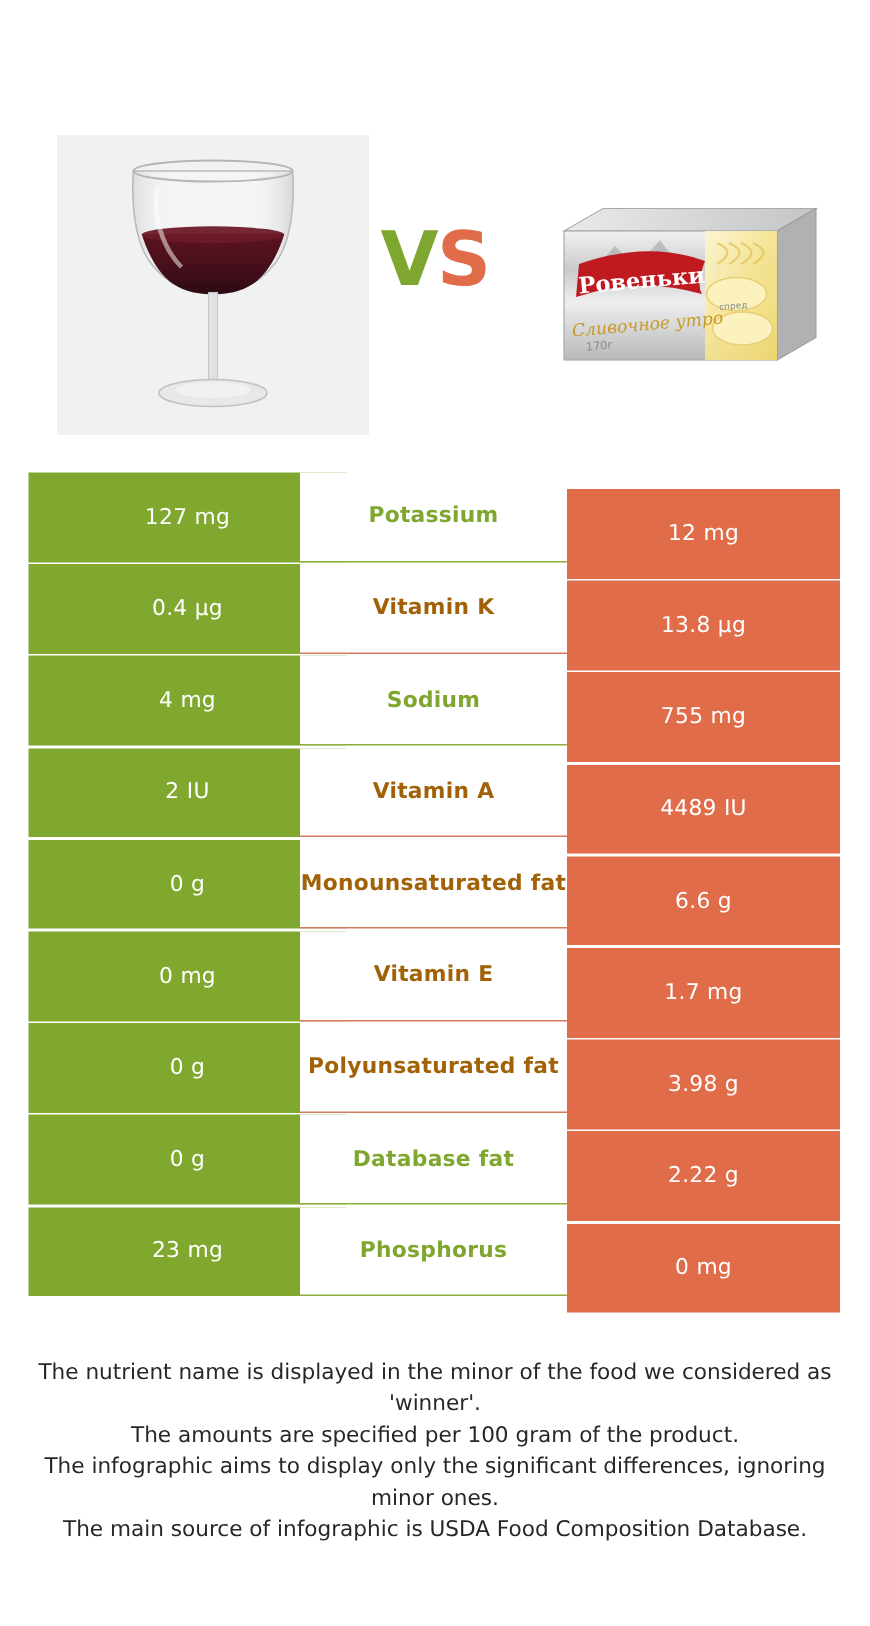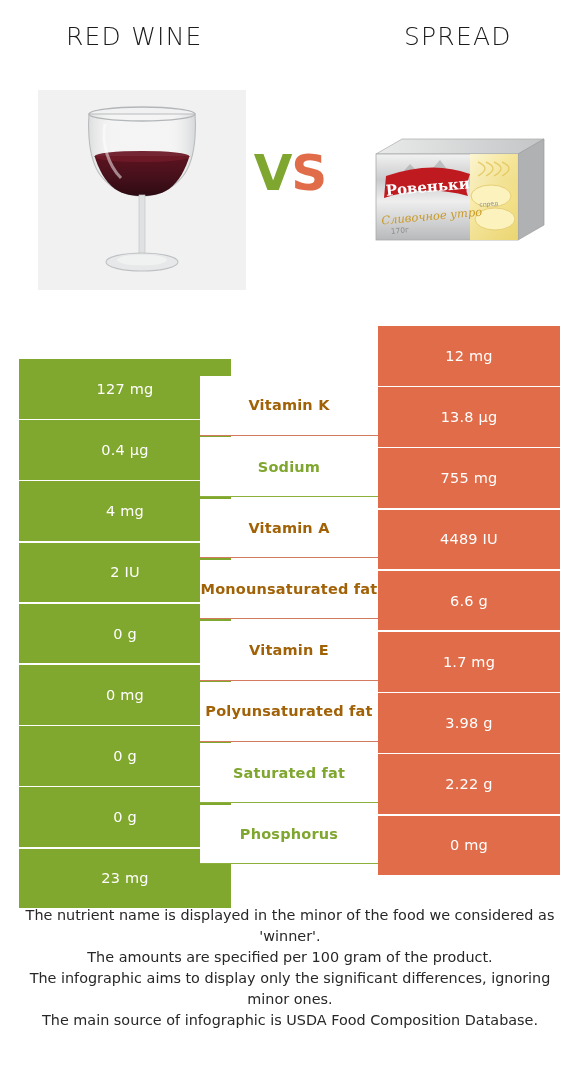--- a/index.html
+++ b/index.html
@@ -49,21 +49,21 @@
   .table { position: absolute; left: 19px; top: 315px; width: 541px; }
   .row { position: relative; height: 59.6px; margin-bottom: 1.6px; }
   .row:last-child { margin-bottom: 0; }
 
   .cell {
     position: absolute; top: 0; height: 59.6px;
     display: flex; align-items: center; justify-content: center;
     font-size: 14.5px; color: #ffffff; letter-spacing: .2px;
     font-family: "DejaVu Sans", sans-serif;
   }
-  .cell.left  { left: 0;     width: 212px; background: #80A82E; margin-top: 44px; }
+  .cell.left  { left: 0;     width: 212px; background: #80A82E; }
   .cell.right { left: 359px; width: 182px; background: #E06C49; margin-top: 11px; }
 
   .cell.mid {
     left: 181px; width: 178px; background: #ffffff;
     font-size: 14.5px; font-weight: 600; text-align: center;
     border-bottom: 1px solid transparent;
   }
   .cell.mid.win-left  { color: #7FA62E; border-bottom-color: #8DAF3D; }
   .cell.mid.win-right { color: #a16207; border-bottom-color: #D47A5E; }
   .row:last-child .cell.mid { border-bottom-color: #8DAF3D; }
@@ -75,24 +75,20 @@
     color: #272727;
     font-family: "DejaVu Sans", sans-serif;
   }
   .footer p { margin: 0; }
 </style>
 </head>
 <body>
 
 <div class="page">
 
-  <div class="titles">
-    <div class="title left">RED WINE</div>
-    <div class="title right">SPREAD</div>
-  </div>
 
   <div class="products">
 
     <div class="prod left">
       <svg class="wineglass" width="150" height="182" viewBox="0 0 150 182">
         <defs>
           <linearGradient id="wineG" x1="0" y1="0" x2="0" y2="1">
             <stop offset="0%" stop-color="#5c1320"></stop>
             <stop offset="55%" stop-color="#45101b"></stop>
             <stop offset="100%" stop-color="#2d0a12"></stop>
@@ -171,20 +167,21 @@
     </div>
   </div>
 
   <div class="vs">
     <span class="v">V</span><span class="s">S</span>
   </div>
 
   <div class="table">
       <div class="row">
         <div class="cell left">127 mg</div>
+        <div class="cell mid win-left">Potassium</div>
         <div class="cell right">12 mg</div>
       </div>
       <div class="row">
         <div class="cell left">0.4 µg</div>
         <div class="cell mid win-right">Vitamin K</div>
         <div class="cell right">13.8 µg</div>
       </div>
       <div class="row">
         <div class="cell left">4 mg</div>
         <div class="cell mid win-left">Sodium</div>
@@ -205,21 +202,21 @@
         <div class="cell mid win-right">Vitamin E</div>
         <div class="cell right">1.7 mg</div>
       </div>
       <div class="row">
         <div class="cell left">0 g</div>
         <div class="cell mid win-right">Polyunsaturated fat</div>
         <div class="cell right">3.98 g</div>
       </div>
       <div class="row">
         <div class="cell left">0 g</div>
-        <div class="cell mid win-left">Saturated fat</div>
+        <div class="cell mid win-left">Database fat</div>
         <div class="cell right">2.22 g</div>
       </div>
       <div class="row">
         <div class="cell left">23 mg</div>
         <div class="cell mid win-left">Phosphorus</div>
         <div class="cell right">0 mg</div>
       </div>
     </div>
 
   <div class="footer">

